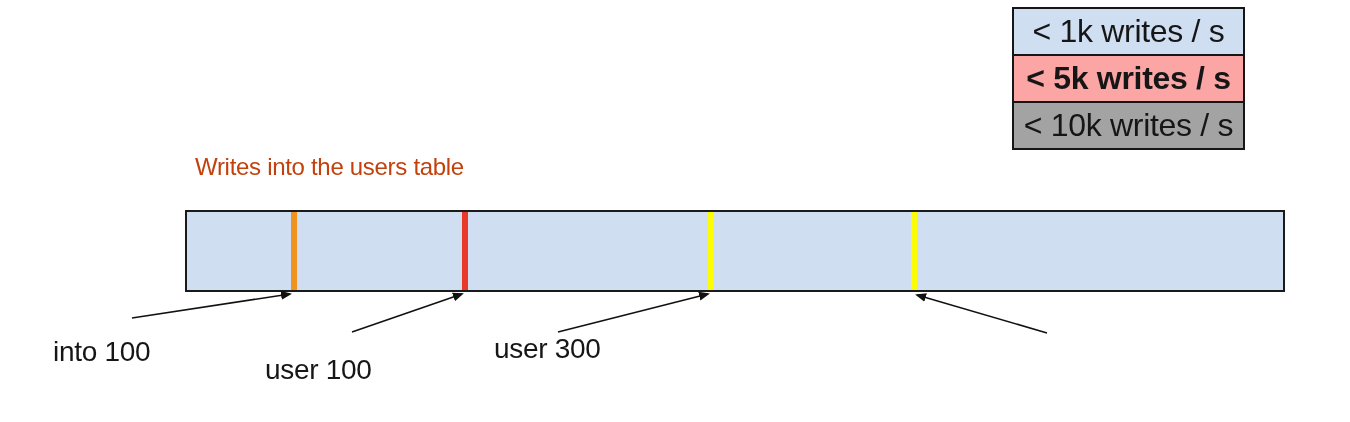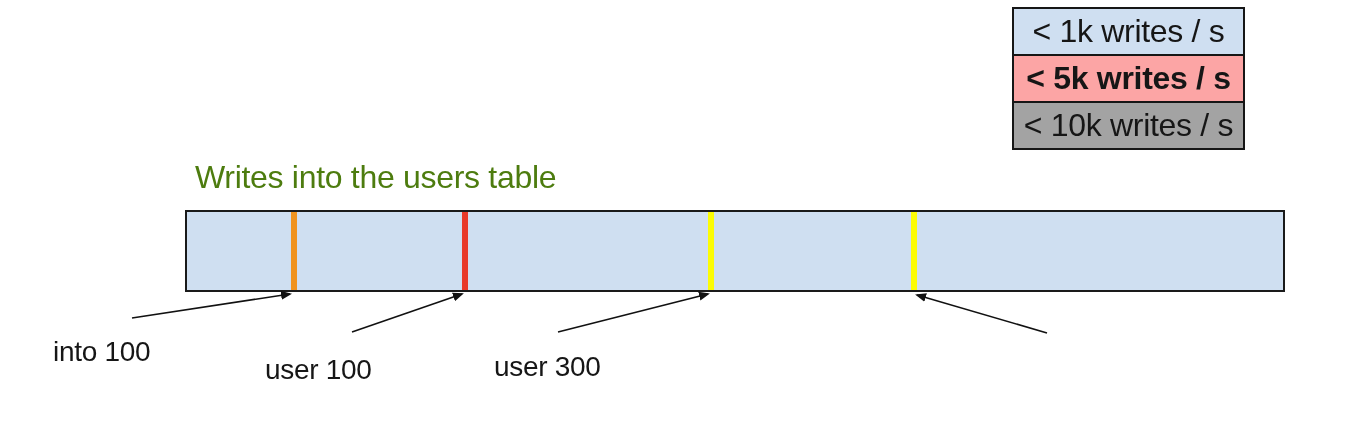--- a/index.html
+++ b/index.html
@@ -12,24 +12,24 @@
     position: relative;
     width: 1350px;
     height: 422px;
     background: #ffffff;
     overflow: hidden;
     color: #111111;
   }
   .title {
     position: absolute;
     left: 195px;
-    top: 159px;
-    font-size: 32px;
+    top: 153px;
+    font-size: 24px;
     letter-spacing: -0.3px;
-    color: #4d7c0f;
+    color: #c2410c;
     white-space: nowrap;
   }
   .legend {
     position: absolute;
     left: 1012px;
     top: 7px;
     width: 233px;
     border: 2px solid #161616;
     box-sizing: border-box;
   }
@@ -102,15 +102,15 @@
       </marker>
     </defs>
   <line x1="132" y1="318" x2="290" y2="294" stroke="#111111" stroke-width="1.6" marker-end="url(#arrowhead)"></line>
       <line x1="352" y1="332" x2="462" y2="294" stroke="#111111" stroke-width="1.6" marker-end="url(#arrowhead)"></line>
       <line x1="558" y1="332" x2="708" y2="294" stroke="#111111" stroke-width="1.6" marker-end="url(#arrowhead)"></line>
       <line x1="1047" y1="333" x2="917" y2="295" stroke="#111111" stroke-width="1.6" marker-end="url(#arrowhead)"></line>
     </svg>
 
   <div class="marker-label" style="left:53px;  top:336px;">into 100</div>
   <div class="marker-label" style="left:265px; top:354px;">user 100</div>
-  <div class="marker-label" style="left:494px; top:351px;">user 300</div>
+  <div class="marker-label" style="left:494px; top:333px;">user 300</div>
 
 </div>
 
 </body></html>

